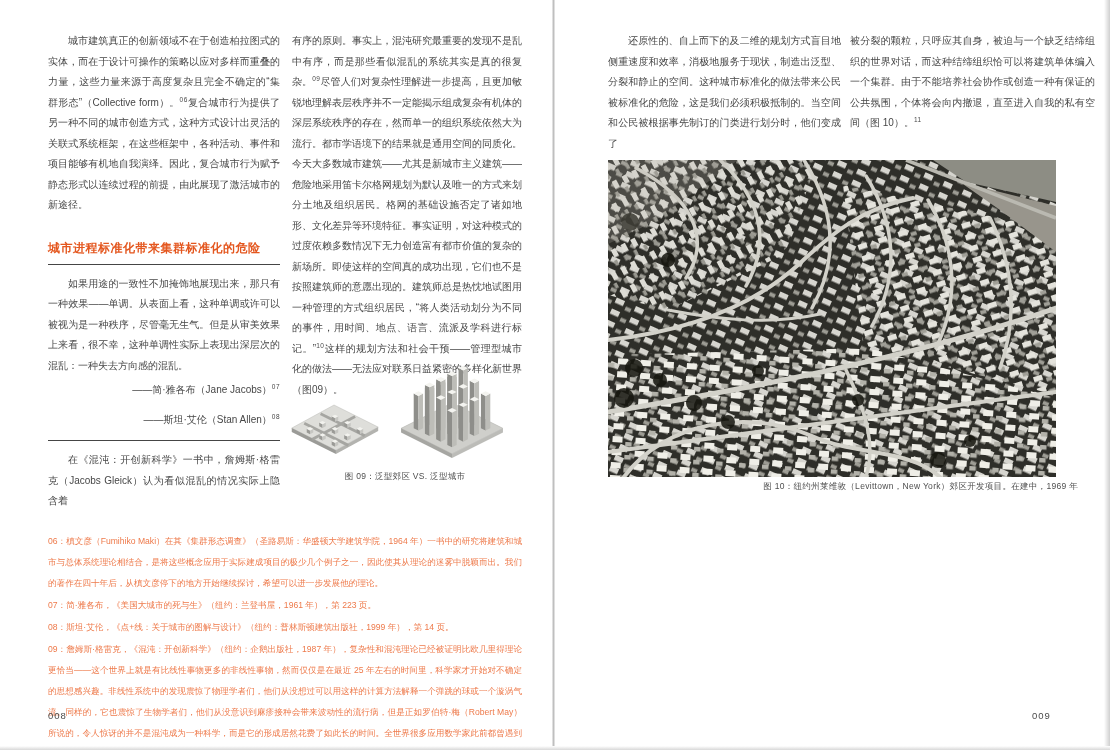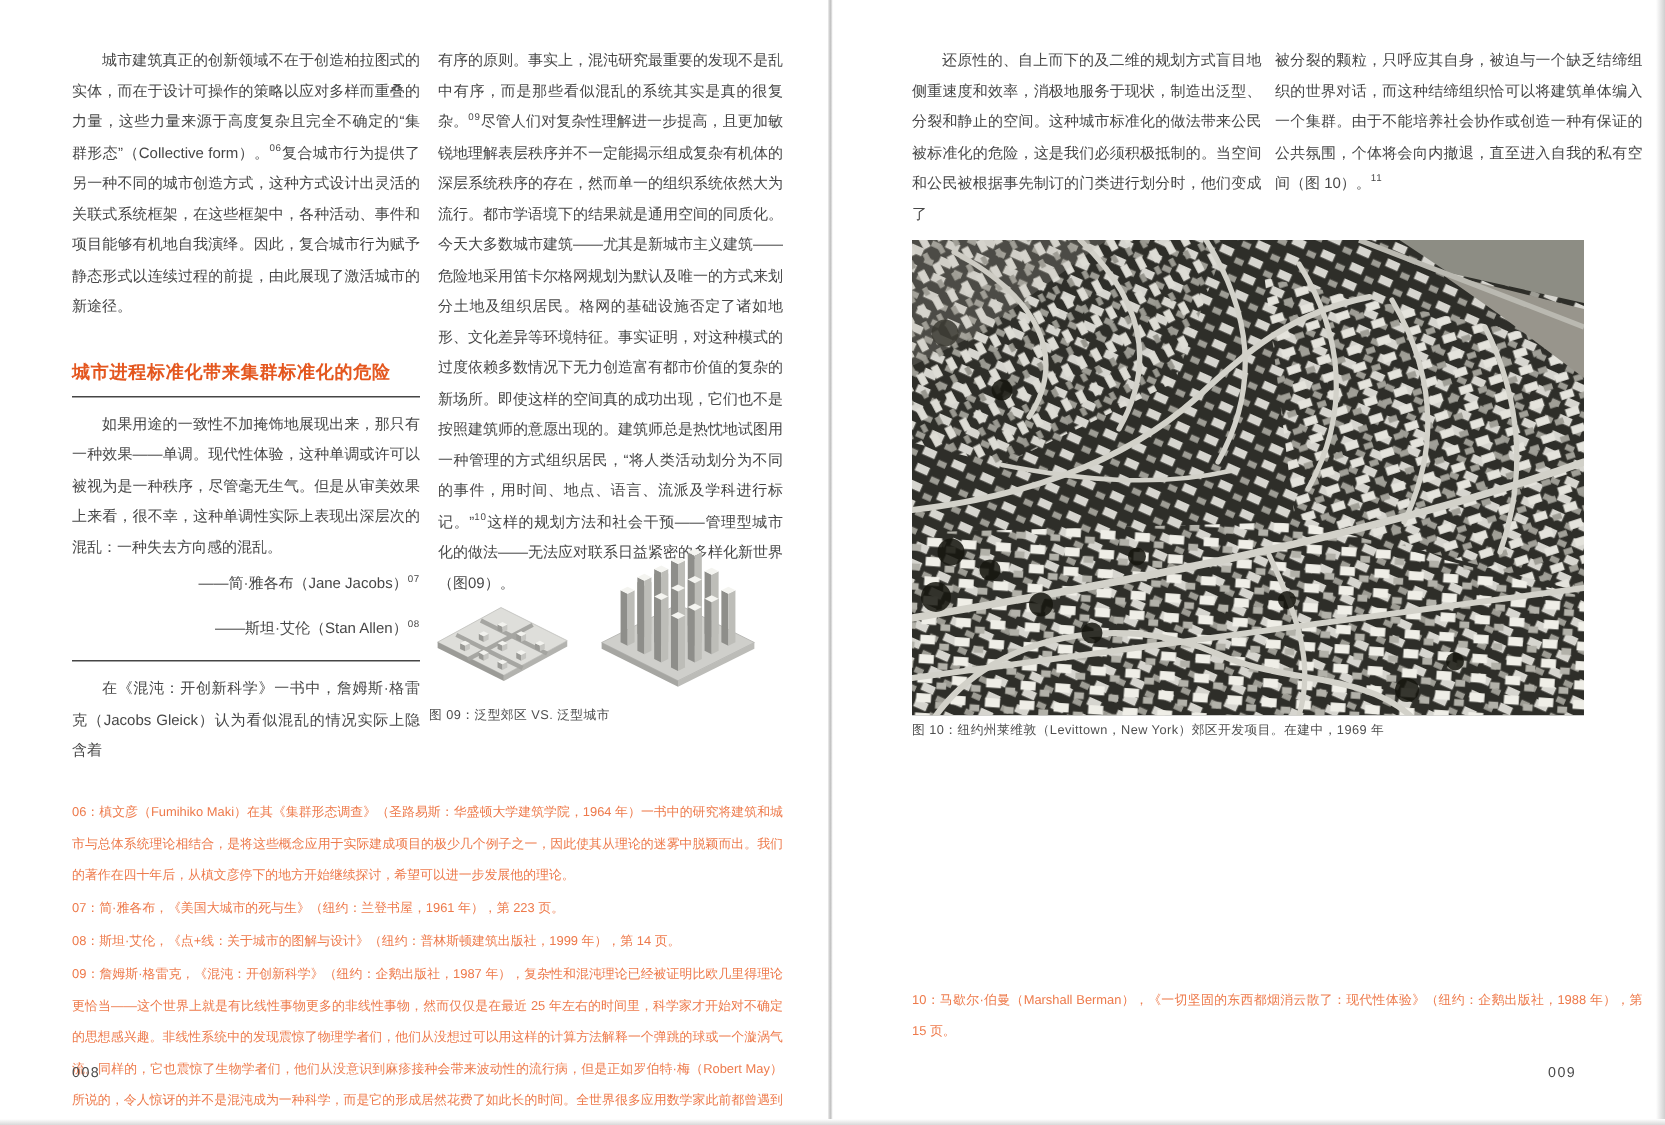--- a/index.html
+++ b/index.html
@@ -26,26 +26,26 @@
   sup.fref{font-size:6.5px;color:#474747;vertical-align:super;line-height:0;letter-spacing:.5px;}
   p.attribution{font-size:10px;line-height:20px;text-align:right;margin:4px 0 10px 0;color:#474747;}
 
   h2.section-heading{font-size:12px;font-weight:bold;color:#e4571f;margin:24px 0 7px 0;letter-spacing:.5px;}
   .rule{border:none;border-top:1.5px solid #454545;margin:0 0 9px 0;}
   .rule2{border:none;border-top:1.5px solid #454545;margin:4px 0 9px 0;}
 
   
   .figure09{position:absolute;left:286px;top:352px;width:238px;}
   .fig09-art{display:flex;align-items:flex-end;gap:14px;}
-  .fig-caption{font-size:8.5px;color:#4f4f4f;margin-top:7px;letter-spacing:.3px;}
+  .fig-caption{font-size:8.5px;color:#4f4f4f;margin-top:7px;letter-spacing:.3px;text-align:center;}
 
   
   .figure10{position:absolute;left:608px;top:160px;width:448px;height:317px;}
   .figure10 svg{display:block;}
-  .photo-caption{position:absolute;left:608px;top:481px;width:470px;font-size:8.5px;color:#4f4f4f;letter-spacing:.3px;}
+  .photo-caption{position:absolute;left:608px;top:481px;width:470px;font-size:8.5px;color:#4f4f4f;letter-spacing:.3px;text-align:right;}
 
   
   .footnotes{position:absolute;}
   .fn-left{left:48px;top:531px;width:474px;}
   .fn-right{left:608px;top:656px;width:487px;}
   .footnotes p{font-size:8.6px;line-height:21px;color:#ee7a4b;text-align:justify;margin:0 0 1px 0;}
 
   .page-number{position:absolute;font-size:9.5px;color:#4a4a4a;letter-spacing:1px;}
   .pn-left{left:48px;top:710px;}
   .pn-right{left:1032px;top:710px;}
@@ -56,21 +56,21 @@
 <div class="spread">
 
   <div>
 
     <div class="col lp-col1">
       <p class="body indent"><span>城市建筑真正的创新领域不在于创造柏拉图式的实体，而在于设计可操作的策略以应对多样而重叠的力量，这些力量来源于高度复杂且完全不确定的“集群形态”（Collective form）。</span><sup class="fref">06</sup><span>复合城市行为提供了另一种不同的城市创造方式，这种方式设计出灵活的关联式系统框架，在这些框架中，各种活动、事件和项目能够有机地自我演绎。因此，复合城市行为赋予静态形式以连续过程的前提，由此展现了激活城市的新途径。</span></p>
 
       <h2 class="section-heading">城市进程标准化带来集群标准化的危险</h2>
       <hr class="rule">
 
-      <p class="body indent">如果用途的一致性不加掩饰地展现出来，那只有一种效果——单调。现代性体验，这种单调或许可以被视为是一种秩序，尽管毫无生气。但是从审美效果上来看，很不幸，这种单调性实际上表现出深层次的混乱：一种失去方向感的混乱。</p>
+      <p class="body indent">如果用途的一致性不加掩饰地展现出来，那只有一种效果——单调。从表面上看，这种单调或许可以被视为是一种秩序，尽管毫无生气。但是从审美效果上来看，很不幸，这种单调性实际上表现出深层次的混乱：一种失去方向感的混乱。</p>
       <p class="attribution"><span>——简·雅各布（Jane Jacobs）</span><sup class="fref">07</sup></p>
 
       <p class="attribution"><span>——斯坦·艾伦（Stan Allen）</span><sup class="fref">08</sup></p>
 
       <hr class="rule2">
       <p class="body indent">在《混沌：开创新科学》一书中，詹姆斯·格雷克（Jacobs Gleick）认为看似混乱的情况实际上隐含着</p>
     </div>
 
     <div class="col lp-col2">
       <p class="body"><span>有序的原则。事实上，混沌研究最重要的发现不是乱中有序，而是那些看似混乱的系统其实是真的很复杂。</span><sup class="fref">09</sup><span>尽管人们对复杂性理解进一步提高，且更加敏锐地理解表层秩序并不一定能揭示组成复杂有机体的深层系统秩序的存在，然而单一的组织系统依然大为流行。都市学语境下的结果就是通用空间的同质化。今天大多数城市建筑——尤其是新城市主义建筑——危险地采用笛卡尔格网规划为默认及唯一的方式来划分土地及组织居民。格网的基础设施否定了诸如地形、文化差异等环境特征。事实证明，对这种模式的过度依赖多数情况下无力创造富有都市价值的复杂的新场所。即使这样的空间真的成功出现，它们也不是按照建筑师的意愿出现的。建筑师总是热忱地试图用一种管理的方式组织居民，“将人类活动划分为不同的事件，用时间、地点、语言、流派及学科进行标记。”</span><sup class="fref">10</sup><span>这样的规划方法和社会干预——管理型城市化的做法——无法应对联系日益紧密的多样化新世界（图09）。</span></p>
@@ -260,21 +260,20 @@
             <circle cx="60" cy="100" r="7"></circle>
           <circle cx="250" cy="240" r="6"></circle>
         </g>
 
         <polygon points="0,0 130,0 45,62 0,84" fill="#b9b7ad" opacity="0.22"></polygon>
       </svg>
     </div>
     <div class="photo-caption">图 10：纽约州莱维敦（Levittown，New York）郊区开发项目。在建中，1969 年</div>
 
     <div class="footnotes fn-right">
-      <p>10：马歇尔·伯曼（Marshall Berman），《一切坚固的东西都烟消云散了：现代性体验》（纽约：企鹅出版社，1988 年），第 15 页。</p>
     </div>
 
     <div class="page-number pn-right">009</div>
   </div>
 
   <div class="edge-right"></div>
   <div class="edge-bottom"></div>
 </div>
 
 </body></html>

